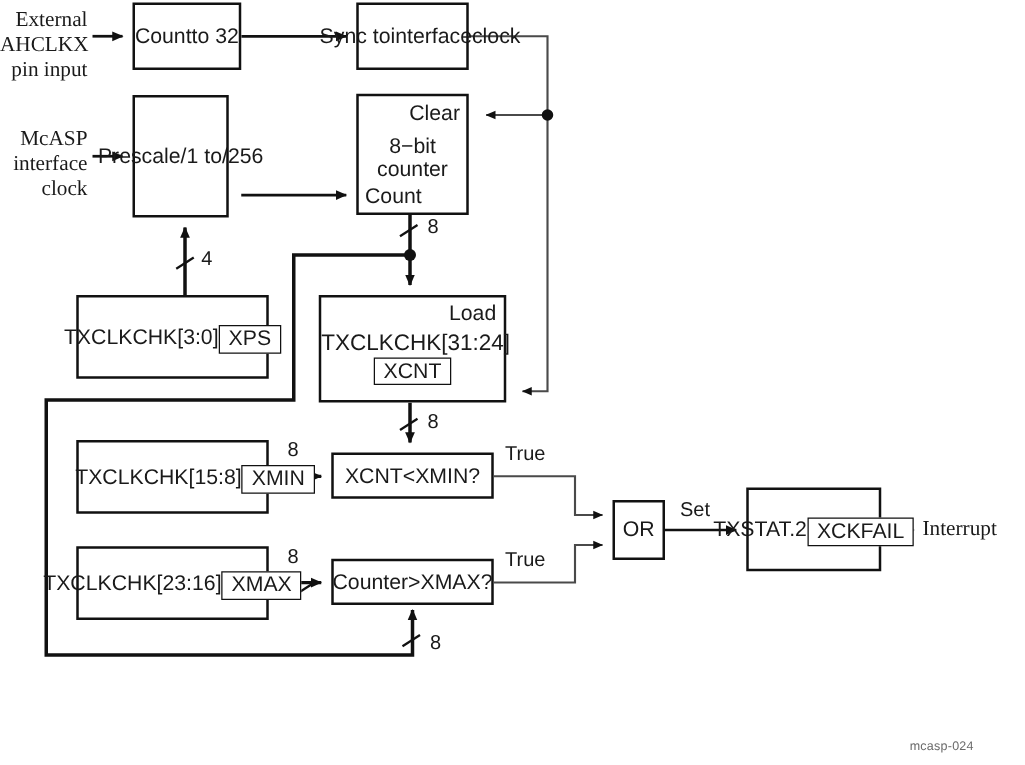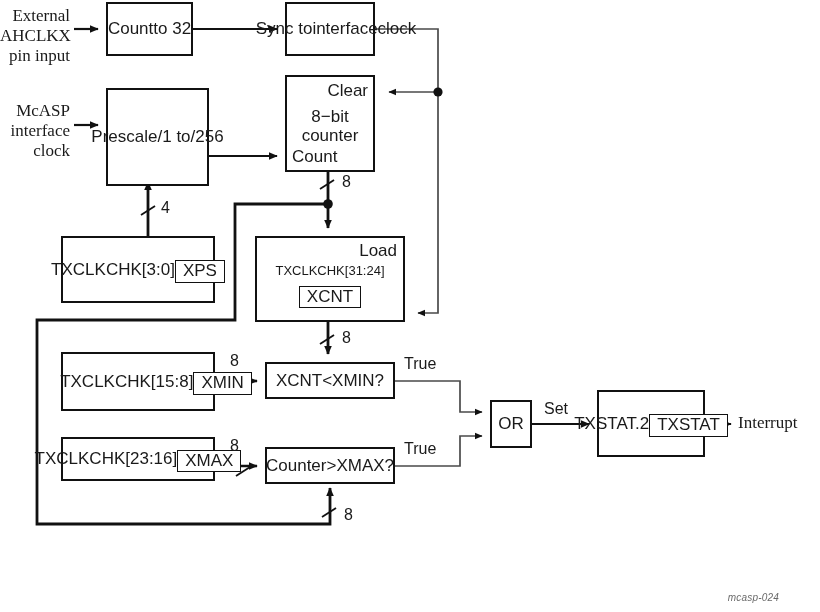--- a/index.html
+++ b/index.html
@@ -146,21 +146,21 @@
     <span class="ln">Count</span>
     <span class="ln">to 32</span>
   </div>
 
   <div class="blk" style="left:285px; top:2px; width:90px; height:54px;padding-left:12px;">
     <span class="ln">Sync to</span>
     <span class="ln">interface</span>
     <span class="ln">clock</span>
   </div>
 
-  <div class="blk" style="left:106px; top:88px; width:103px; height:98px;">
+  <div class="blk" style="left:106px; top:76px; width:77px; height:98px;">
     <span class="ln">Prescale</span>
     <span class="ln">/1 to</span>
     <span class="ln">/256</span>
   </div>
 
   <div class="blk" style="left:285px; top:75px; width:90px; height:97px; display:block; padding:0;">
     <div style="position:absolute; right:5px; top:4px; font-size:17px;">Clear</div>
     <div style="position:absolute; left:0; right:0; top:30px; text-align:center; font-size:17px; line-height:1.12;">
       <span class="ln">8−bit</span>
       <span class="ln">counter</span>
@@ -168,51 +168,51 @@
     <div style="position:absolute; left:5px; bottom:4px; font-size:17px;">Count</div>
   </div>
 
   <div class="blk" style="left:61px; top:236px; width:154px; height:67px;text-align:center;">
     <span class="ln">TXCLKCHK[3:0]</span>
     <span class="regname">XPS</span>
   </div>
 
   <div class="blk" style="left:255px; top:236px; width:150px; height:86px; display:block; padding:0;">
     <div style="position:absolute; right:6px; top:3px; font-size:17px;">Load</div>
-    <div style="position:absolute; left:0; right:0; top:26px; text-align:center; font-size:13px;">TXCLKCHK[31:24]</div>
+    <div style="position:absolute; left:0; right:0; top:26px; text-align:center; font-size:18px;">TXCLKCHK[31:24]</div>
     <div style="position:absolute; left:0; right:0; top:48px; text-align:center;">
       <span class="regname" style="margin-top:0;">XCNT</span>
     </div>
   </div>
 
   <div class="blk" style="left:61px; top:352px; width:154px; height:59px;padding-left:36px;">
     <span class="ln">TXCLKCHK[15:8]</span>
     <span class="regname">XMIN</span>
   </div>
 
-  <div class="blk" style="left:61px; top:437px; width:154px; height:44px;">
+  <div class="blk" style="left:61px; top:437px; width:154px; height:59px;">
     <span class="ln">TXCLKCHK[23:16]</span>
     <span class="regname">XMAX</span>
   </div>
 
   <div class="blk" style="left:265px; top:362px; width:130px; height:37px;">
     <span class="ln">XCNT&lt;XMIN?</span>
   </div>
 
   <div class="blk" style="left:265px; top:447px; width:130px; height:37px;">
     <span class="ln">Counter&gt;XMAX?</span>
   </div>
 
   <div class="blk" style="left:490px; top:400px; width:42px; height:48px;">
     <span class="ln">OR</span>
   </div>
 
   <div class="blk" style="left:597px; top:390px; width:108px; height:67px;">
     <span class="ln">TXSTAT.2</span>
-    <span class="regname">TXSTAT</span>
+    <span class="regname">XCKFAIL</span>
   </div>
 
   <div class="buslabel" style="left:161px; top:199px;">4</div>
 
   <div class="buslabel" style="left:342px; top:173px;">8</div>
 
   <div class="buslabel" style="left:342px; top:329px;">8</div>
 
   <div class="buslabel" style="left:230px; top:352px;">8</div>
 
@@ -221,15 +221,15 @@
   <div class="buslabel" style="left:344px; top:506px;">8</div>
 
   <div class="buslabel" style="left:404px; top:355px;">True</div>
 
   <div class="buslabel" style="left:404px; top:440px;">True</div>
 
   <div class="buslabel" style="left:544px; top:400px;">Set</div>
 
   <div class="freetext ta-left" style="left:738px; top:413px;">Interrupt</div>
 
-  <div class="corner-label" style="left:779px; top:592px; transform:translateX(-100%);font-style:italic;">mcasp-024</div>
+  <div class="corner-label" style="left:779px; top:592px; transform:translateX(-100%);">mcasp-024</div>
 
 </div>
 
 </body></html>

